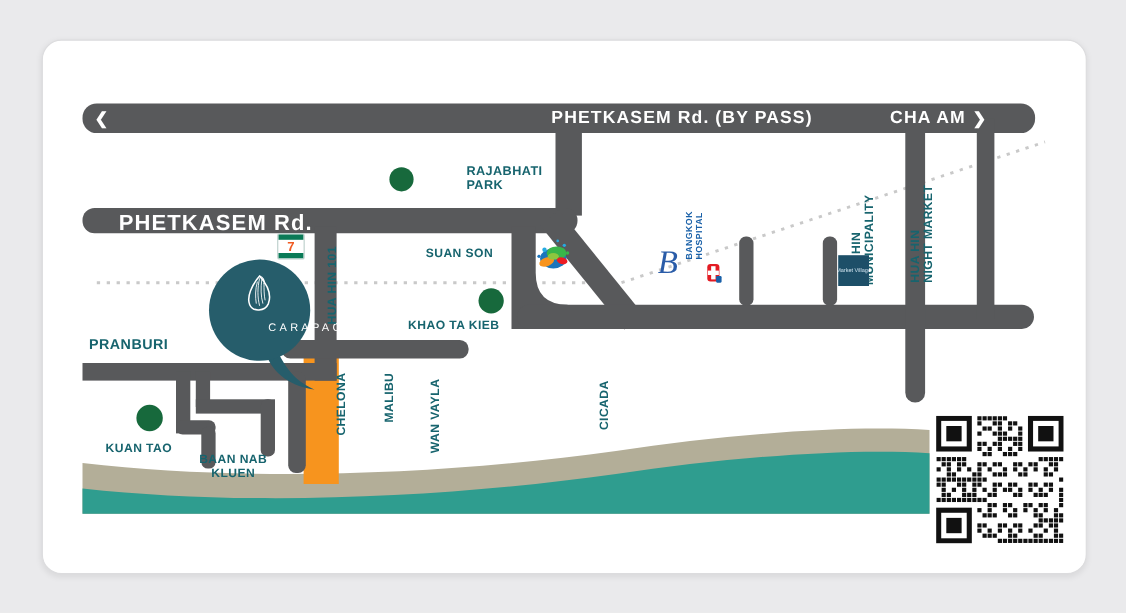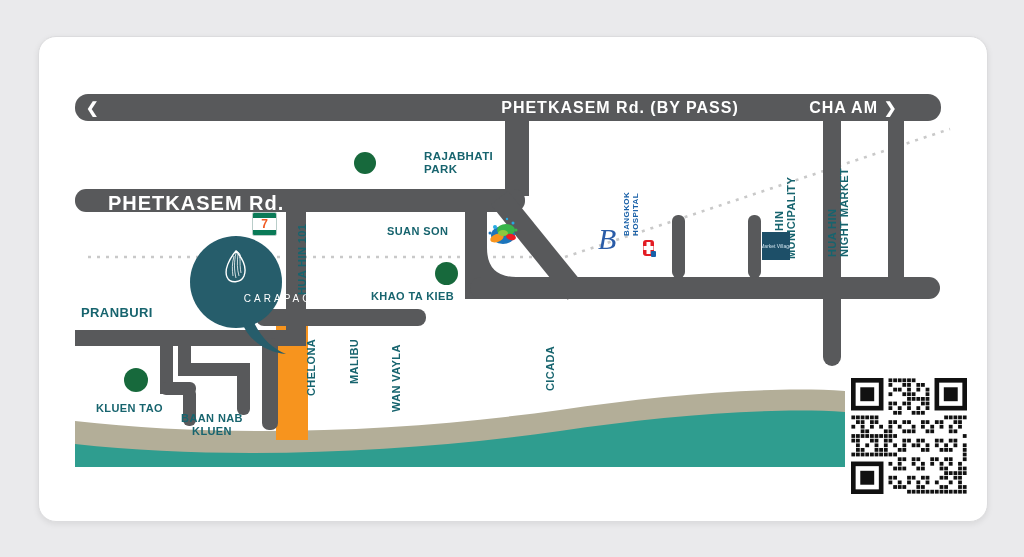--- a/index.html
+++ b/index.html
@@ -90,21 +90,21 @@
   <div class="roadlbl chev" style="left:884px;top:99px;">❯</div>
   <div class="roadlbl" style="left:108px;top:192px;font-size:20px;">PHETKASEM Rd.</div>
 
   <div class="lbl" style="left:386px;top:150px;width:90px;font-size:11.5px;margin-left:38px;">RAJABHATI PARK</div>
   <div class="dot" style="left:354px;top:152px;width:22px;height:22px;"></div>
   <div class="lbl nowrap" style="left:387px;top:225px;">SUAN SON</div>
   <div class="dot" style="left:435px;top:262px;width:23px;height:23px;"></div>
   <div class="lbl nowrap" style="left:371px;top:290px;">KHAO TA KIEB</div>
   <div class="lbl nowrap" style="left:81px;top:306px;font-size:13px;">PRANBURI</div>
   <div class="dot" style="left:124px;top:368px;width:24px;height:24px;"></div>
-  <div class="lbl nowrap" style="left:96px;top:402px;">KLUEN TAO</div>
+  <div class="lbl nowrap" style="left:96px;top:402px;">KUAN TAO</div>
   <div class="lbl" style="left:180px;top:412px;width:64px;text-align:center;">BAAN NAB KLUEN</div>
 
   <div class="vlbl" style="left:308px;top:283px;">HUA HIN 101</div>
   <div class="vlbl" style="left:317px;top:384px;">CHELONA</div>
   <div class="vlbl" style="left:360px;top:372px;">MALIBU</div>
   <div class="vlbl" style="left:402px;top:400px;">WAN VAYLA</div>
   <div class="vlbl" style="left:556px;top:379px;">CICADA</div>
   <div class="vlbl" style="left:797px;top:235px;">
     <div>HUA HIN</div>
     <div>MUNICIPALITY</div>

